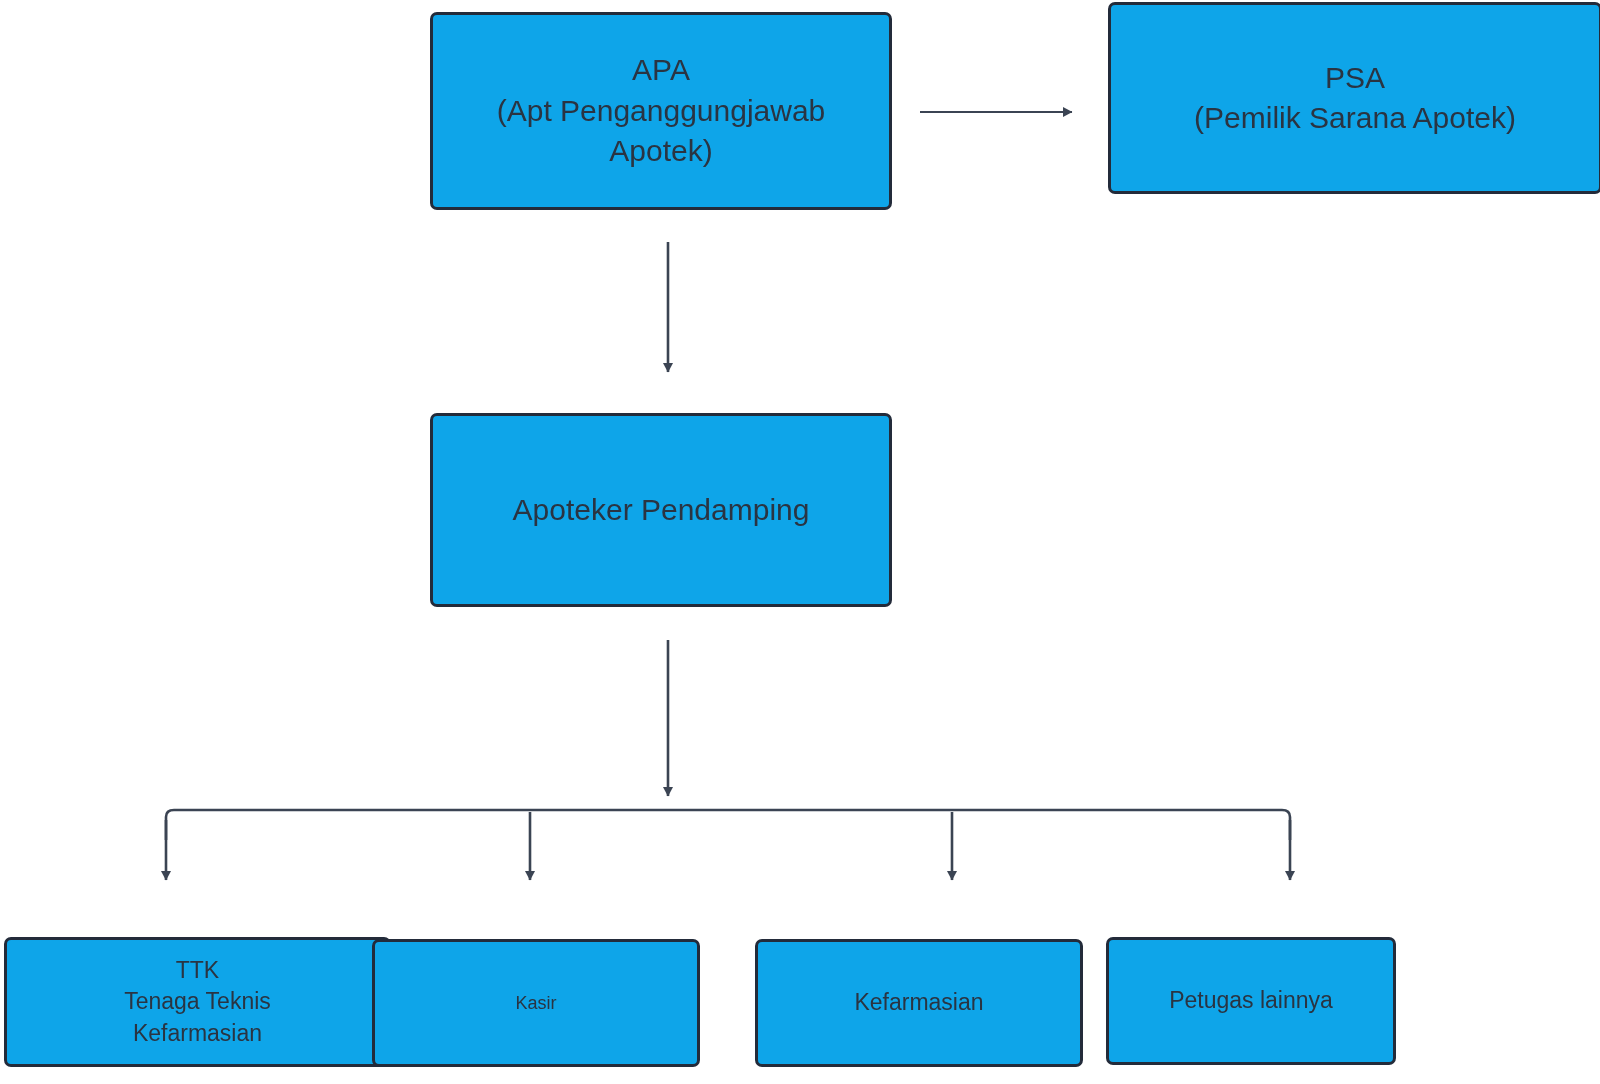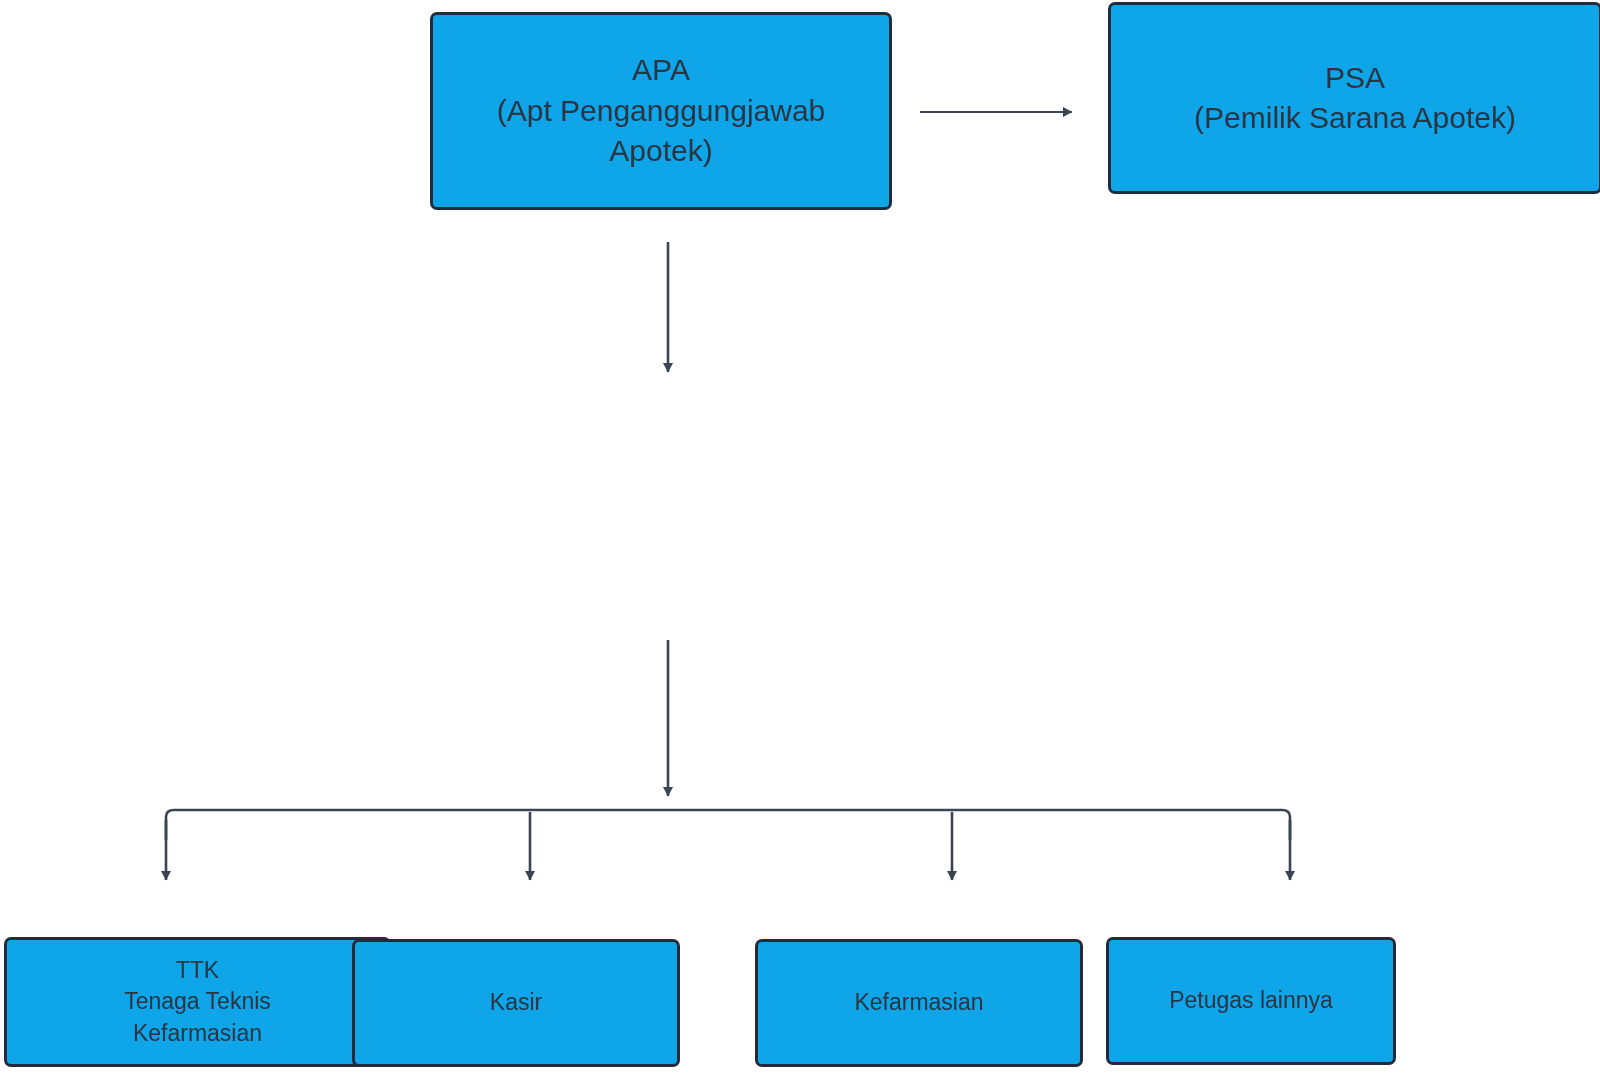--- a/index.html
+++ b/index.html
@@ -53,25 +53,25 @@
     font-size: 30px;
   }
   .node-ttk {
     left: 4px;
     top: 937px;
     width: 387px;
     height: 130px;
     font-size: 23px;
   }
   .node-kasir {
-    left: 352px;
+    left: 372px;
     top: 939px;
     width: 328px;
     height: 128px;
-    font-size: 23px;
+    font-size: 18px;
   }
   .node-administrasi {
     left: 755px;
     top: 939px;
     width: 328px;
     height: 128px;
     font-size: 23px;
   }
   .node-petugas {
     left: 1106px;
@@ -118,20 +118,21 @@
     <line x1="1290" y1="820" x2="1290" y2="880" stroke="#3b4453" stroke-width="2.6" marker-end="url(#arrowFilledWide)"></line>
   </svg>
 
   <div class="node node-apa">APA
 (Apt Penganggungjawab
 Apotek)</div>
 
   <div class="node node-psa">PSA
 (Pemilik Sarana Apotek)</div>
 
+  <div class="node node-pendamping">Apoteker Pendamping</div>
 
   <div class="node node-ttk">TTK
 Tenaga Teknis
 Kefarmasian</div>
 
   <div class="node node-kasir">Kasir</div>
 
   <div class="node node-administrasi">Kefarmasian</div>
 
   <div class="node node-petugas">Petugas lainnya</div>

